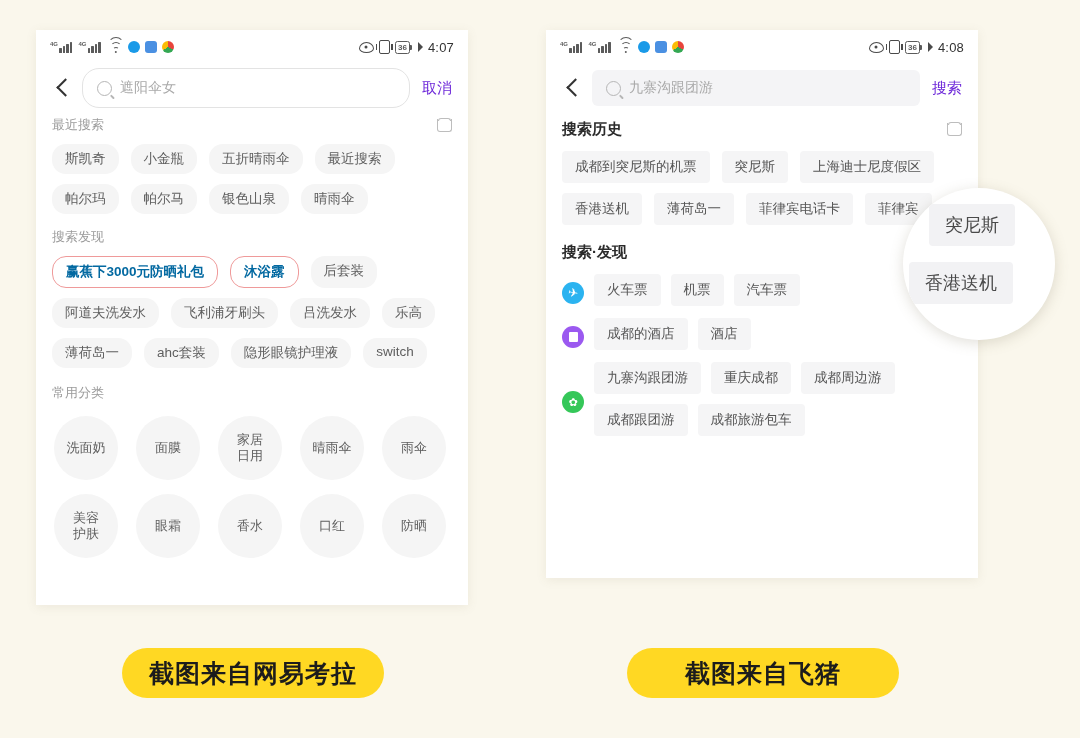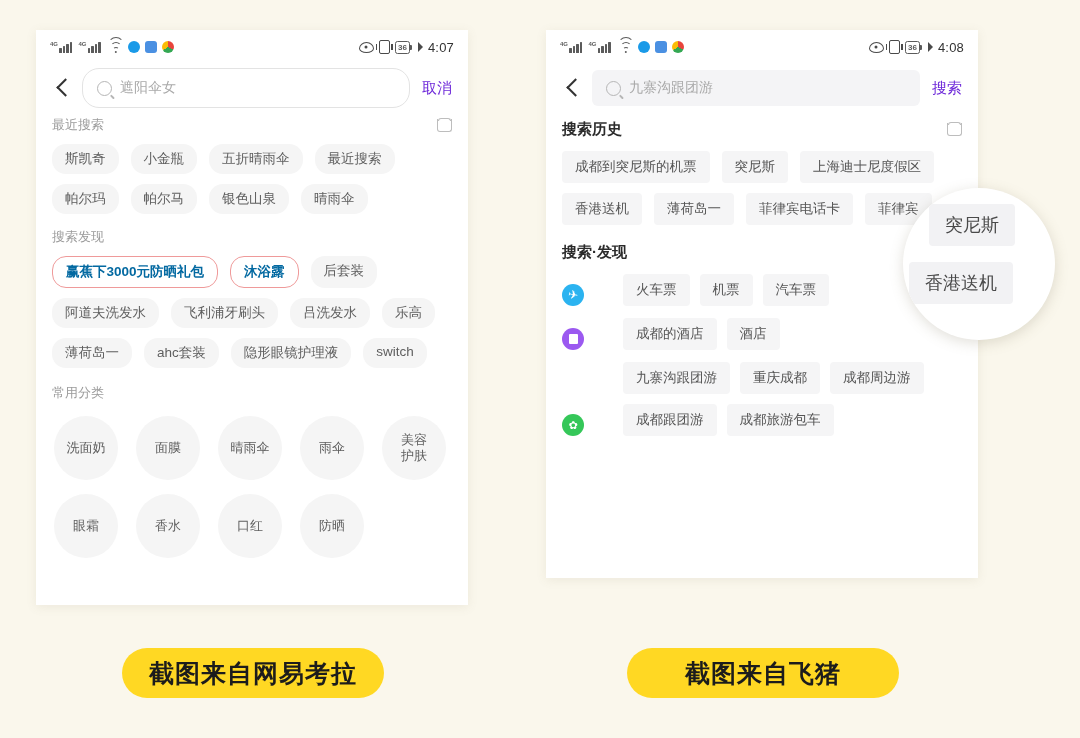--- a/index.html
+++ b/index.html
@@ -124,21 +124,21 @@
 
   
   .circles{display:flex;flex-wrap:wrap;padding:6px 18px 0 18px;gap:14px 18px;}
   .circ{
     width:64px;height:64px;border-radius:50%;background:#f5f5f5;
     display:flex;align-items:center;justify-content:center;text-align:center;
     font-size:13px;color:#5e5e5e;line-height:1.25;cursor:pointer;
   }
 
   
-  .drow{display:flex;align-items:flex-end;padding:0 16px;margin-bottom:12px;gap:29px;}
+  .drow{display:flex;align-items:center;padding:0 16px;margin-bottom:12px;}
   .dico{width:22px;height:22px;border-radius:50%;flex:none;margin:6px 10px 0 0;
         position:relative;display:flex;align-items:center;justify-content:center;}
   .dico.plane{background:#2bb3f0;}
   .dico.plane:after{content:"\2708";color:#fff;font-size:12px;transform:rotate(10deg);}
   .dico.hotel{background:#9b59f0;}
   .dico.hotel:after{content:"";width:9px;height:10px;background:#fff;border-radius:1px;}
   .dico.tour{background:#35c759;}
   .dico.tour:after{content:"\273F";color:#fff;font-size:11px;}
   .drow .tags{padding:0;flex:1;gap:10px 10px;}
 
@@ -255,20 +255,24 @@
       <span class="tag">switch</span>
     </div>
 
     <div class="sechead" style="margin:16px 0 8px 0;">
       <span class="t">常用分类</span>
     </div>
 
     <div class="circles">
       <div class="circ">洗面奶</div>
       <div class="circ">面膜</div>
+      <div class="circ">
+          <span style="white-space:pre-line">家居
+日用</span>
+        </div>
       <div class="circ">晴雨伞</div>
       <div class="circ">雨伞</div>
       <div class="circ">
           <span style="white-space:pre-line">美容
 护肤</span>
         </div>
       <div class="circ">眼霜</div>
       <div class="circ">香水</div>
       <div class="circ">口红</div>
       <div class="circ">防晒</div>

